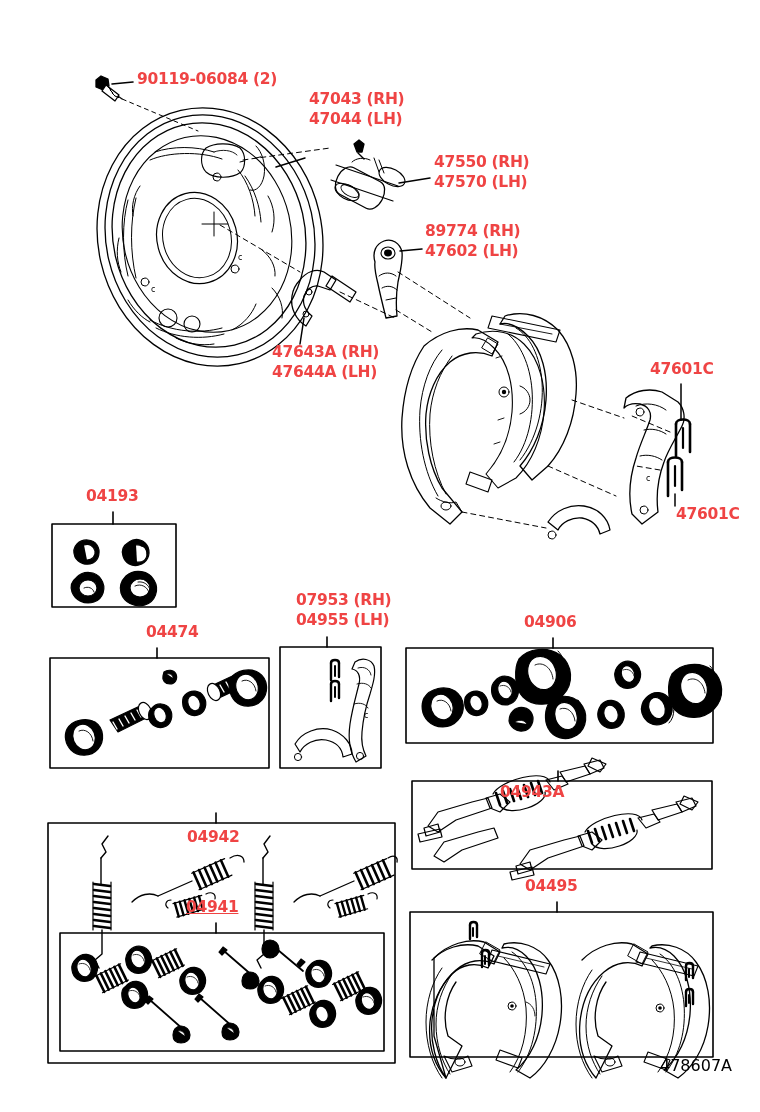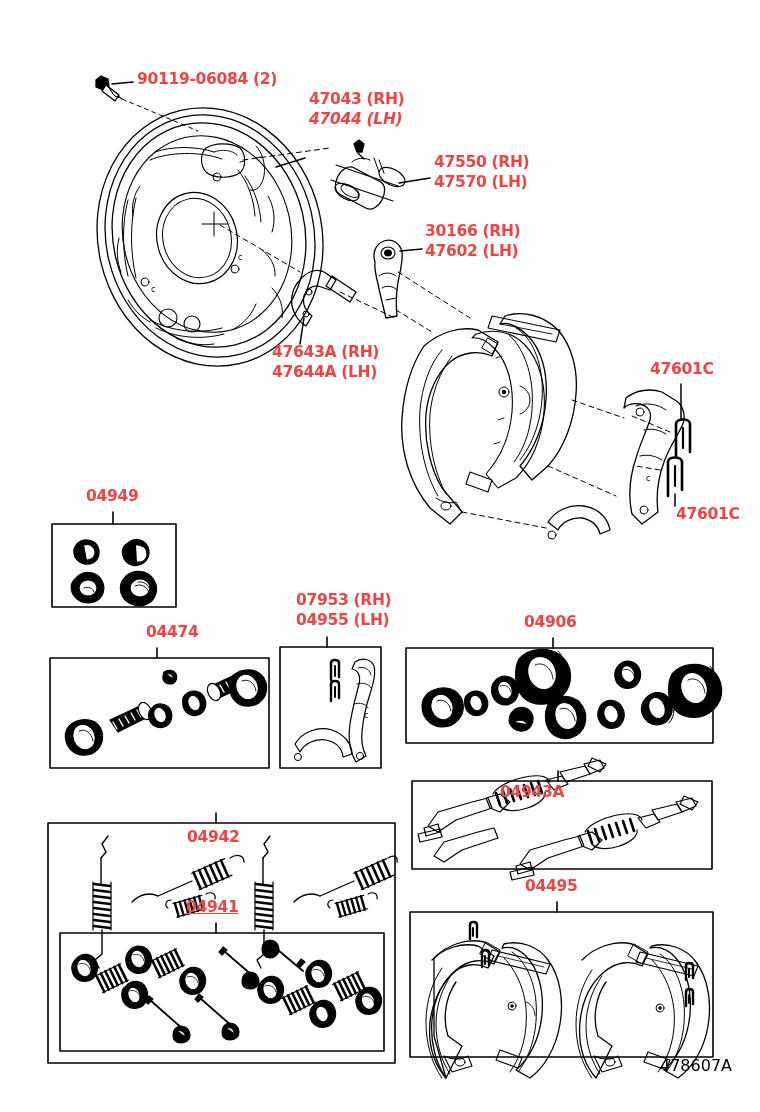--- a/index.html
+++ b/index.html
@@ -580,35 +580,35 @@
         <path d="M686 992 C686 988 693 988 693 992" stroke-width="2.4" fill="none"></path>
         <path d="M689 995 L689 1003" stroke-width="2"></path>
       </g>
 
     </g>
   </svg>
 
   <div class="lbl" style="left:137px; top:70px;">90119-06084 (2)</div>
 
   <div class="lbl" style="left:309px; top:90px;">47043 (RH)</div>
-  <div class="lbl" style="left:309px; top:110px;font-style:italic;">47044 (LH)</div>
+  <div class="lbl" style="left:309px; top:110px;">47044 (LH)</div>
 
   <div class="lbl" style="left:434px; top:153px;">47550 (RH)</div>
   <div class="lbl" style="left:434px; top:173px;">47570 (LH)</div>
 
-  <div class="lbl" style="left:425px; top:222px;">30166 (RH)</div>
+  <div class="lbl" style="left:425px; top:222px;">89774 (RH)</div>
   <div class="lbl" style="left:425px; top:242px;">47602 (LH)</div>
 
   <div class="lbl" style="left:272px; top:343px;">47643A (RH)</div>
   <div class="lbl" style="left:272px; top:363px;">47644A (LH)</div>
 
   <div class="lbl" style="left:650px; top:360px;">47601C</div>
   <div class="lbl" style="left:676px; top:505px;">47601C</div>
 
-  <div class="lbl" style="left:86px; top:487px;">04949</div>
+  <div class="lbl" style="left:86px; top:487px;">04193</div>
 
   <div class="lbl" style="left:127px; top:623px;margin-left:19px;">04474</div>
 
   <div class="lbl" style="left:296px; top:591px;">07953 (RH)</div>
   <div class="lbl" style="left:296px; top:611px;">04955 (LH)</div>
 
   <div class="lbl" style="left:524px; top:613px;">04906</div>
 
   <div class="lbl" style="left:500px; top:746px;margin-top:37px;">04943A</div>
 

